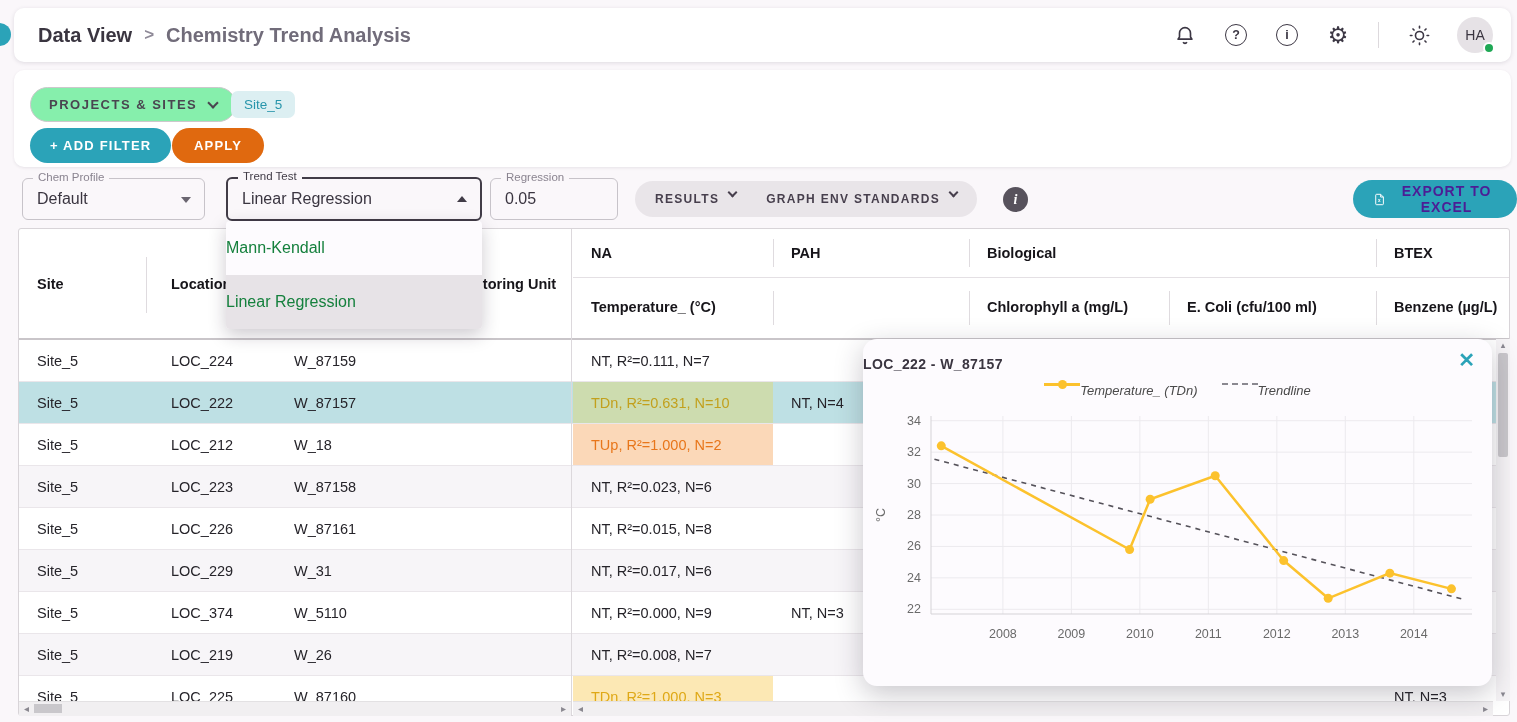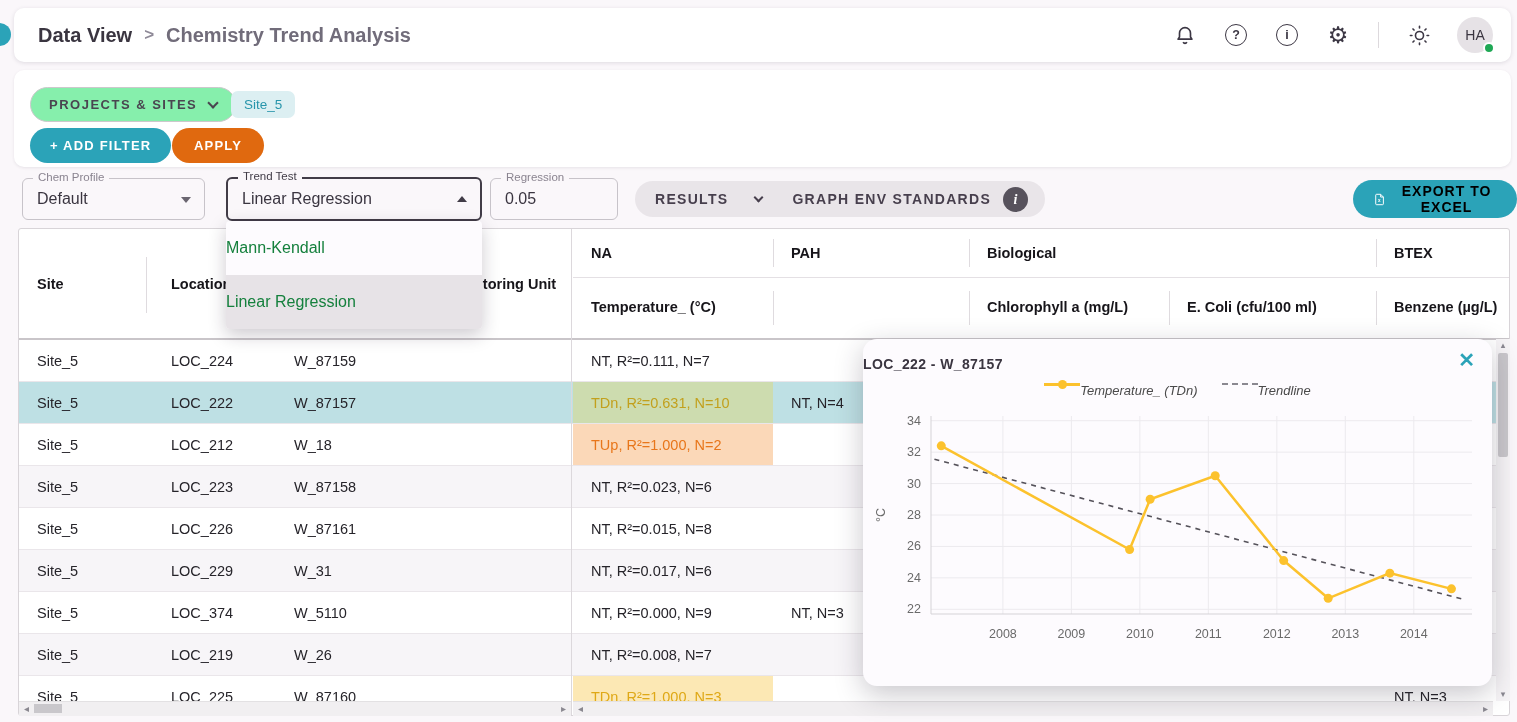--- a/index.html
+++ b/index.html
@@ -43,25 +43,25 @@
   .mui .lbl{position:absolute;top:-8px;left:10px;background:#FAF7FA;padding:0 5px;font-size:11.5px;color:#8A8490;white-space:nowrap;}
   .mui .val{font-size:16px;color:#3A3540;line-height:40px;padding-left:14px;white-space:nowrap;}
   .caret-dn{position:absolute;right:13px;top:18px;width:0;height:0;border-left:5px solid transparent;border-right:5px solid transparent;border-top:6px solid #6A6570;}
   .caret-up{position:absolute;right:13px;top:17px;width:0;height:0;border-left:5px solid transparent;border-right:5px solid transparent;border-bottom:6px solid #413C47;}
   .mui-chem{left:22px;top:178px;width:183px;}
   .mui-trend{left:226px;top:177px;width:256px;height:44px;border:2px solid #413C47;}
   .mui-trend .lbl{color:#413C47;top:-9px;}
   .mui-conf{left:490px;top:178px;width:128px;}
   .results-pill{position:absolute;left:635px;top:181px;height:36px;background:#E9E5E9;border-radius:18px;
     display:flex;align-items:center;gap:30px;padding:0 20px;}
-  .rp-btn{display:flex;align-items:center;gap:27px;font-size:14px;font-weight:bold;letter-spacing:1.3px;color:#473F4D;cursor:pointer;}
+  .rp-btn{display:flex;align-items:flex-start;gap:10px;font-size:12px;font-weight:bold;letter-spacing:1.3px;color:#473F4D;cursor:pointer;}
   .chev-sm{width:7px;height:7px;border-right:2px solid #473F4D;border-bottom:2px solid #473F4D;transform:rotate(45deg);margin-top:-3px;}
   .info-badge{position:absolute;left:1003px;top:187px;width:25px;height:25px;border-radius:50%;background:#57525C;color:#fff;
     font-size:14px;font-weight:bold;display:flex;align-items:center;justify-content:center;cursor:pointer;font-family:"Liberation Serif",serif;font-style:italic;}
-  .btn-export{position:absolute;left:1353px;top:180px;height:38px;border:none;border-radius:19px;background:#2BA3B8;color:#000000;
+  .btn-export{position:absolute;left:1353px;top:180px;height:38px;border:none;border-radius:19px;background:#2BA3B8;color:#4c1d95;
     display:flex;align-items:center;gap:10px;padding:16px 20px;font-size:14px;font-weight:bold;letter-spacing:1px;cursor:pointer;}
 
   
   .table-card{position:absolute;left:18px;top:228px;width:1492px;height:488px;background:#fff;border:1px solid #D8D4D8;border-radius:3px;}
   .fh{position:absolute;top:0;height:110px;display:flex;align-items:center;font-weight:bold;font-size:14.5px;color:#17151A;white-space:nowrap;}
   .hv{position:absolute;width:1px;background:#DFDBDF;}
   .gh{position:absolute;top:0;height:48px;display:flex;align-items:center;font-weight:bold;font-size:14.5px;color:#17151A;}
   .ch{position:absolute;top:48px;height:61px;display:flex;align-items:center;font-weight:bold;font-size:14.5px;color:#17151A;line-height:1.25;}
   .gh-line{position:absolute;left:554px;right:0;top:48px;height:1px;background:#E4E0E4;}
   .head-border{position:absolute;left:0;right:0;top:109px;height:2px;background:#C9C5C9;}

